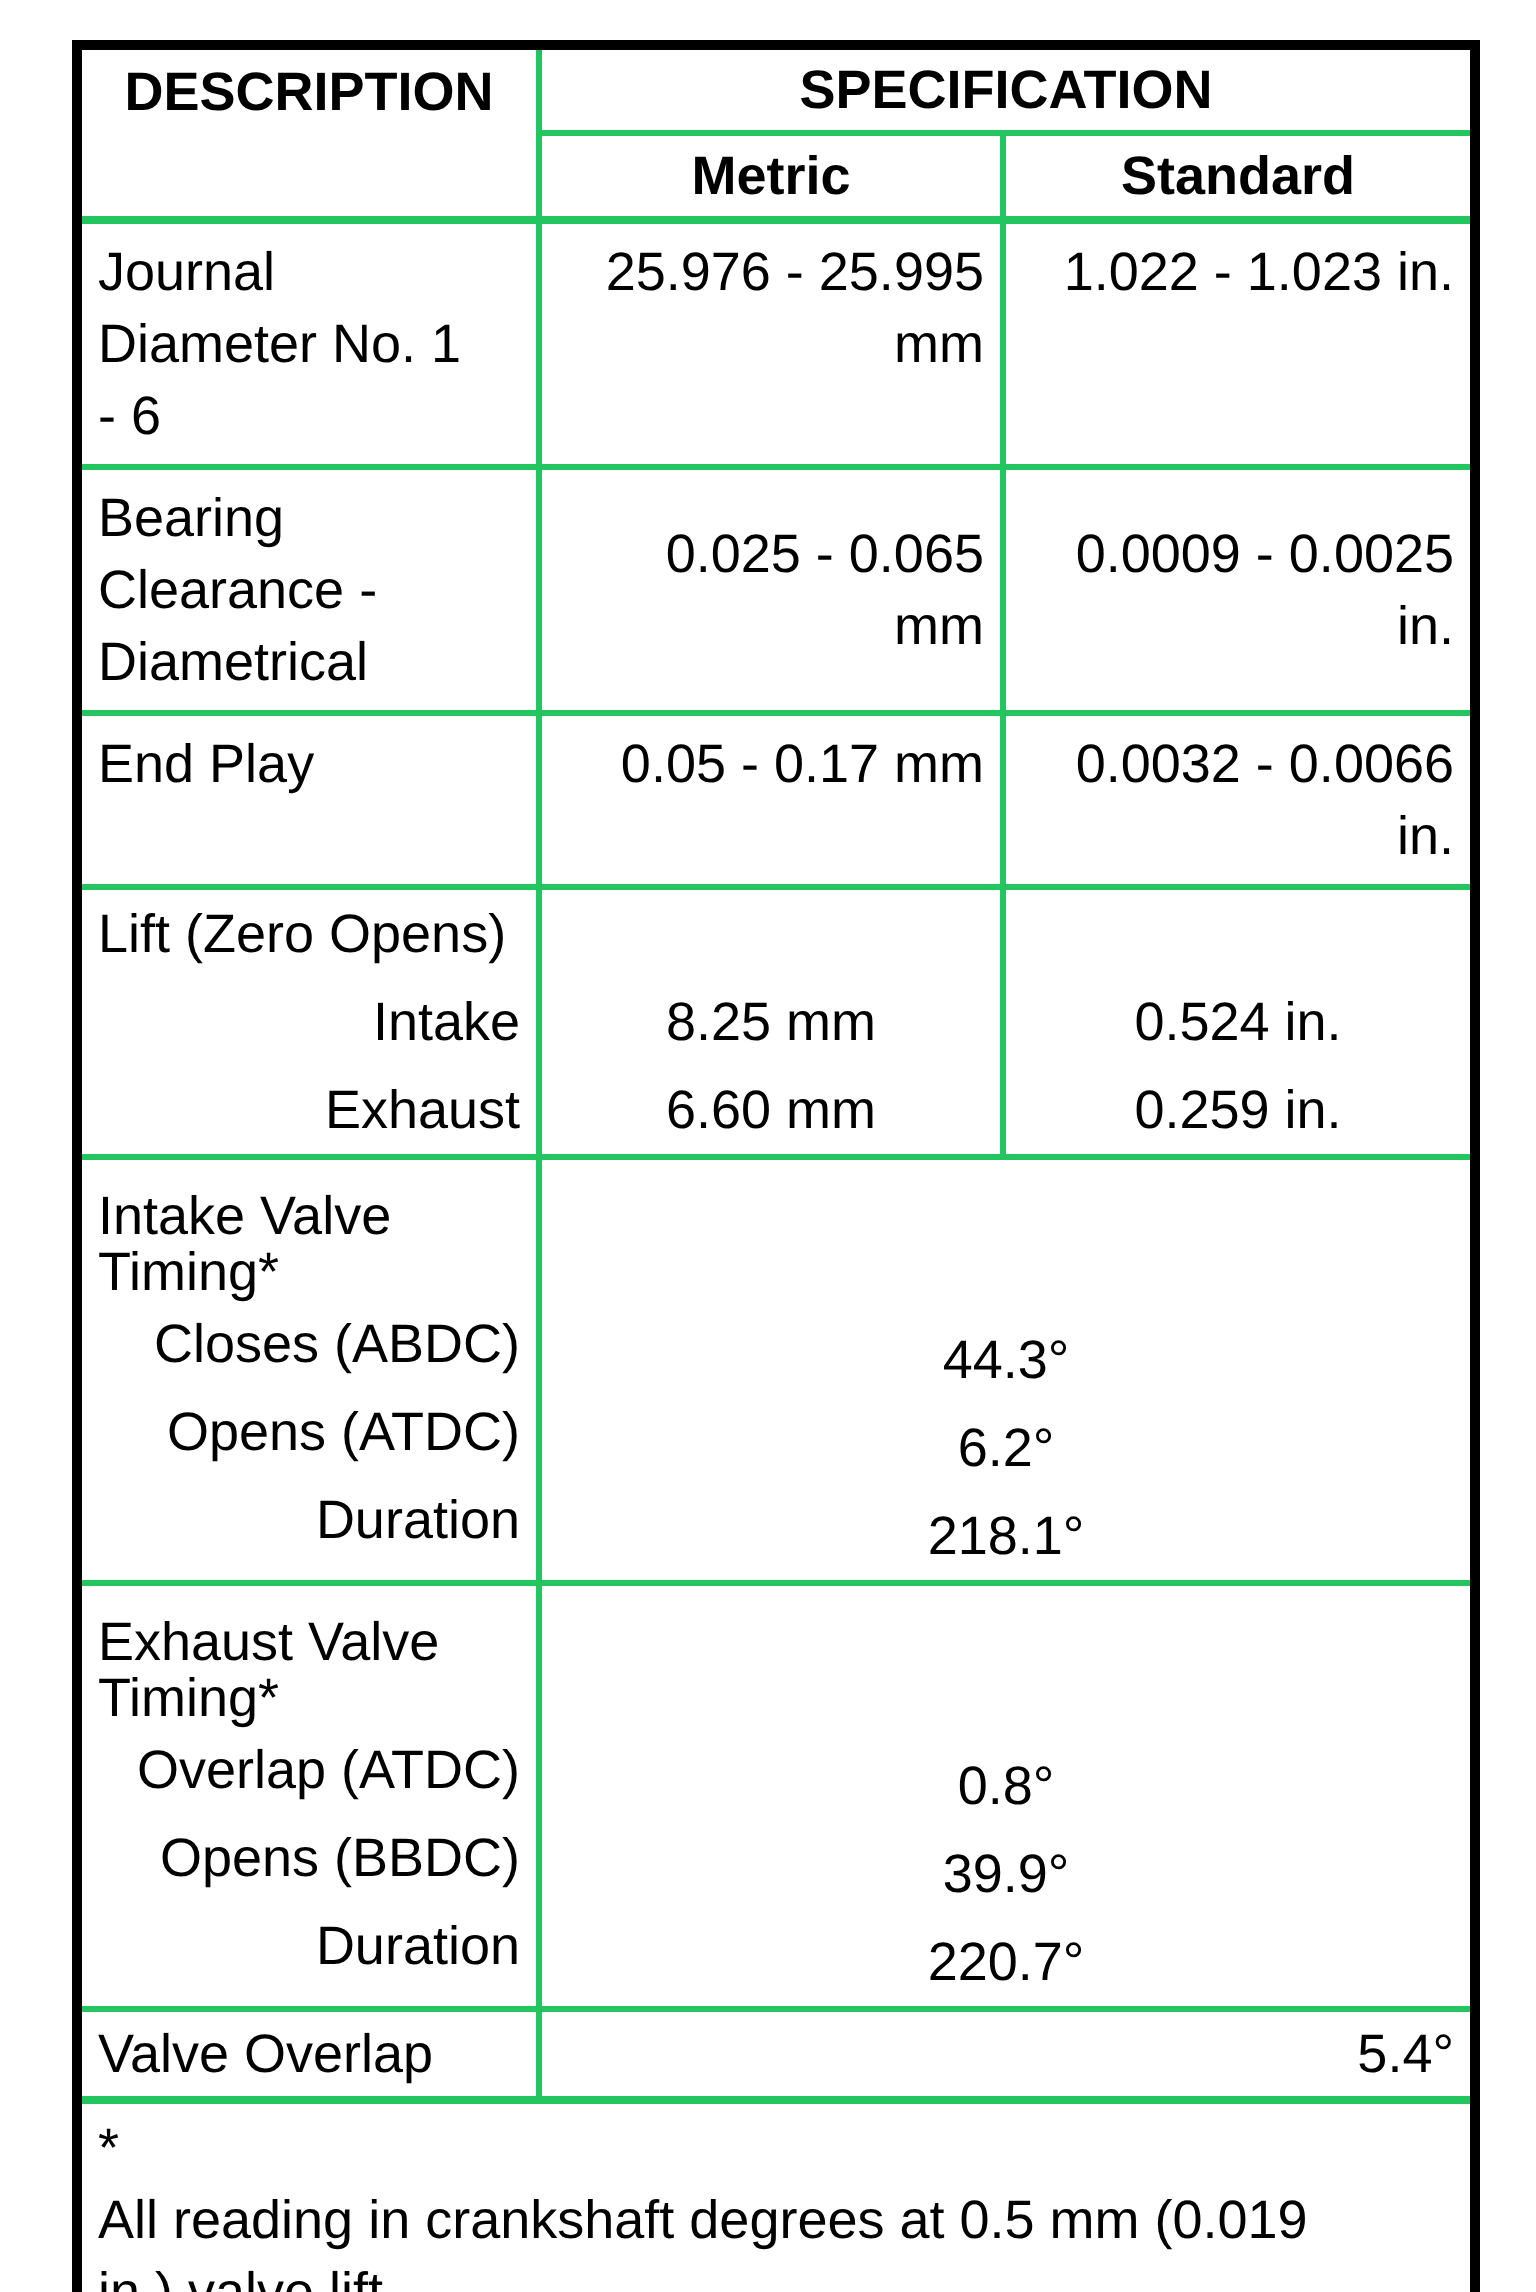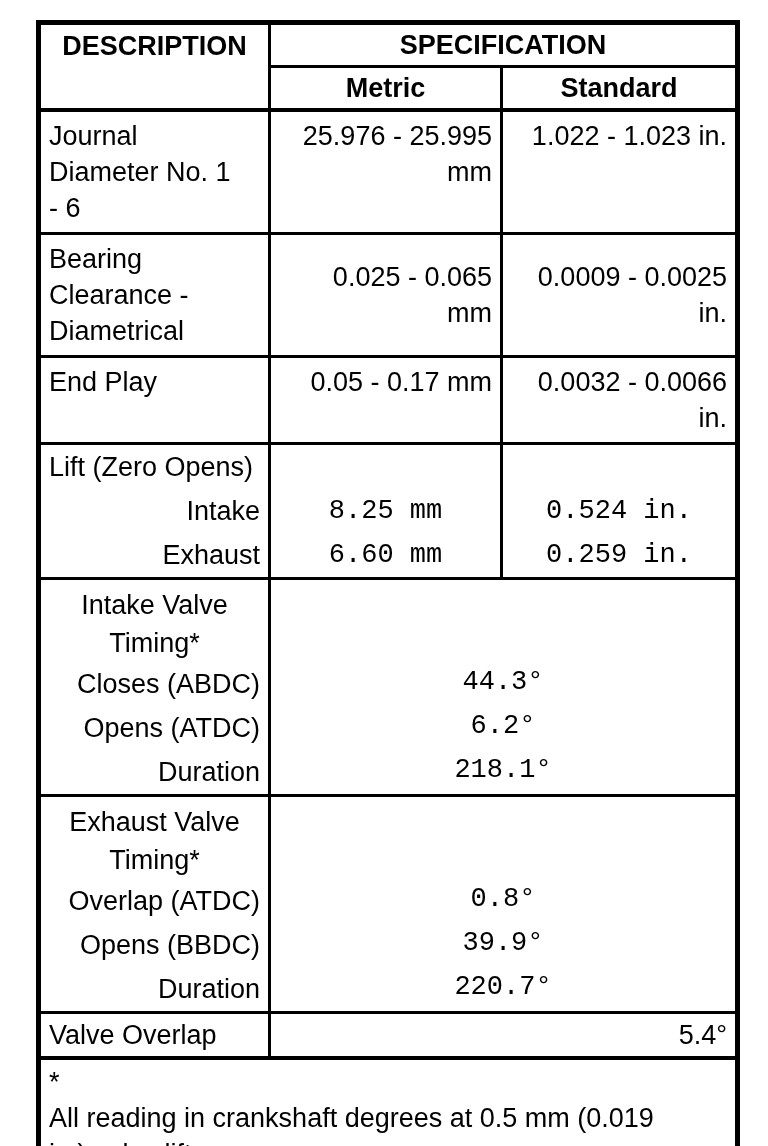--- a/index.html
+++ b/index.html
@@ -23,21 +23,21 @@
     border-collapse: collapse;
     table-layout: fixed;
     font-size: 27px;
     color: #000000;
     border: 5px solid #000000;
   }
   col.c1 { width: 231px; }
   col.c2 { width: 232px; }
   col.c3 { width: 236px; }
   th, td {
-    border: 3px solid #000000;
+    border: 3px solid #22c55e;
     overflow: hidden;
   }
   th {
     font-weight: bold;
     text-align: center;
     padding: 3px 6px;
     line-height: 34px;
   }
   th.desc-h {
     vertical-align: top;
@@ -69,25 +69,25 @@
   td.stack-pad {
     padding-top: 6px;
   }
   .line44 {
     height: 44px;
     line-height: 44px;
     white-space: nowrap;
   }
   .t-left  { text-align: left; }
   .t-right { text-align: right; }
-  .t-center{ text-align: center; font-family: Liberation Mono, monospace; }
+  .t-center{ text-align: center; }
   .title2 {
-    line-height: 38px;
+    line-height: 28px;
     white-space: pre-line;
-    text-align: center;
+    text-align: left;
   }
   .spacer72 { height: 72px; }
   tr.overlap td.d, tr.overlap td.v {
     padding-top: 3px;
     padding-bottom: 3px;
     line-height: 36px;
   }
   td.foot {
     border-top-width: 4px;
     vertical-align: top;

